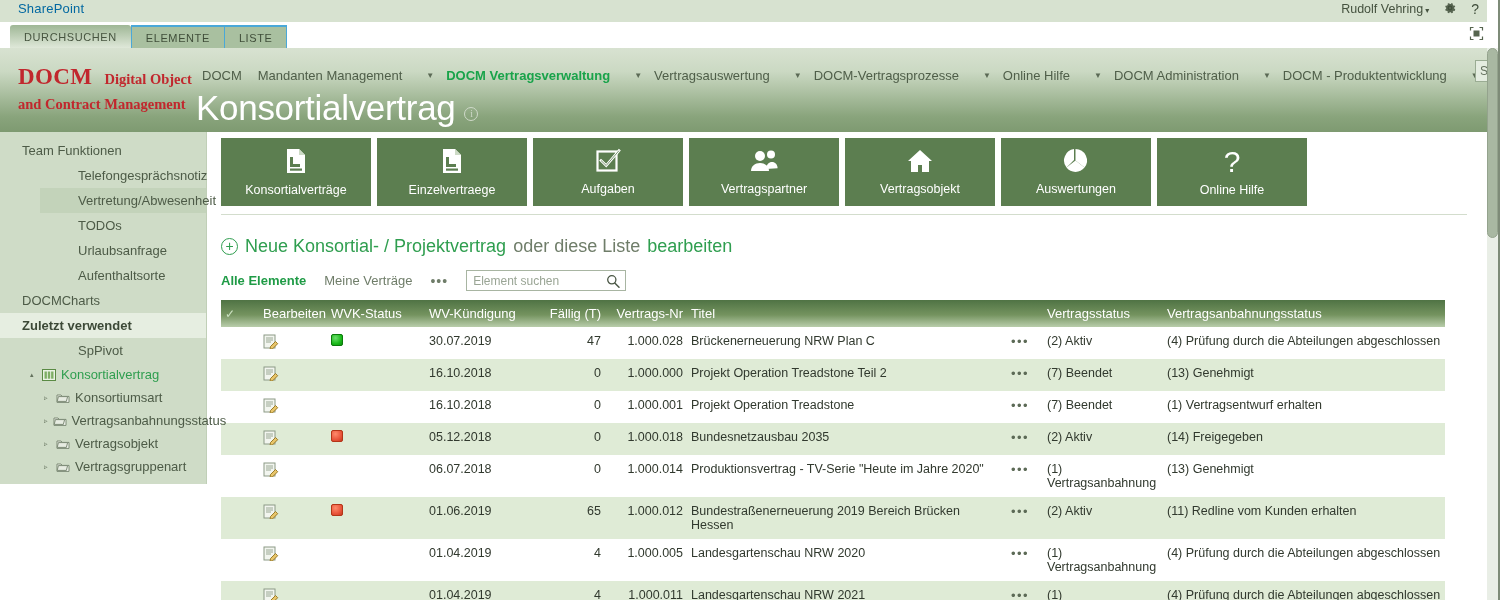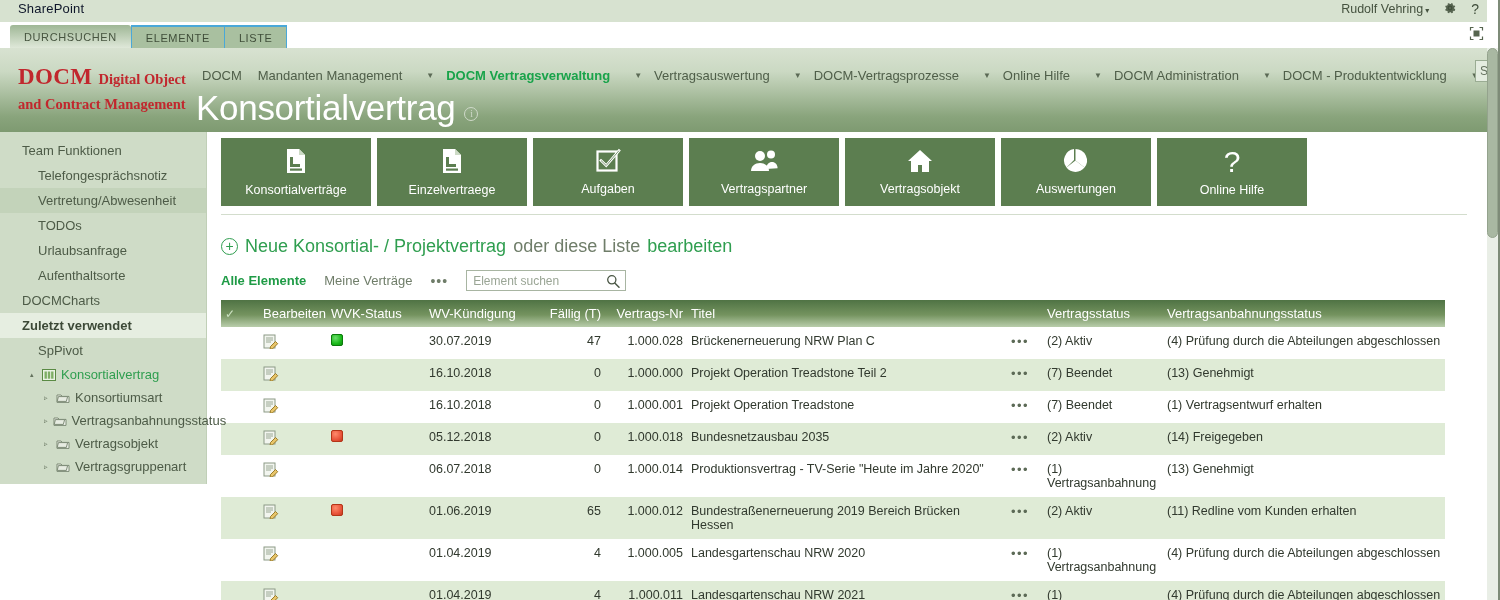--- a/index.html
+++ b/index.html
@@ -19,21 +19,21 @@
 
   
   .suitebar {
     position: absolute; top: 0; left: 0;
     width: 1487px; height: 22px;
     background: #d7e2d0;
     z-index: 30;
   }
   .suitebar-title {
     position: absolute; left: 18px; top: 1px;
-    font-size: 13px; color: #0f172a;
+    font-size: 13px; color: #0369a1;
     letter-spacing: .2px;
   }
   .suitebar-right {
     position: absolute; right: 8px; top: 1px;
     display: flex; align-items: center; gap: 14px;
     font-size: 12.5px; color: #4b5a46;
   }
   .suitebar-user { color:#45523f; font-size:12.5px; white-space: nowrap;}
   .caret-small { font-size: 8px; margin-left: 2px; }
   .sb-icon { font-size: 14px; color: #3f4d3a; line-height: 1; cursor: pointer;}
@@ -88,21 +88,21 @@
   }
   .brand-l1 { white-space: nowrap; }
   .brand-docm {
     font-family: "Liberation Serif", serif;
     font-weight: bold; font-size: 23px; color: #c1272d;
     letter-spacing: .4px;
   }
   .brand-sub {
     font-family: "Liberation Serif", serif;
     font-weight: bold; font-size: 14.5px; color: #c1272d;
-    margin-left: 6px;
+    margin-left: 12px;
   }
   .brand-l2 {
     font-family: "Liberation Serif", serif;
     font-weight: bold; font-size: 14.5px; color: #c1272d;
     display: block; margin-top: 6px;
   }
 
   .topnav {
     position: absolute; left: 196px; top: 66px;
     display: flex; align-items: center;
@@ -158,20 +158,21 @@
   .nav-group {
     font-size: 13px; color: #4d5b47;
     padding: 5px 0 5px 22px;
     cursor: pointer;
   }
   .nav-group.bold { font-weight: bold; color: #3c4937; background:#e6eee1; }
   .nav-sub {
     font-size: 13px; color: #4d5b47;
     padding: 5px 0 5px 38px;
     cursor: pointer;
+    margin-left: 40px;
   }
   .nav-sub.hl { background: #c3d3ba; }
   .nav-tree-item {
     display:flex; align-items:center; gap:5px;
     font-size: 13px; color: #4d5b47;
     padding: 4px 0 4px 30px;
     cursor: pointer;
   }
   .nav-tree-item.lvl2 { padding-left: 44px; }
   .nav-tree-item.current { color:#2f9e4f; }

